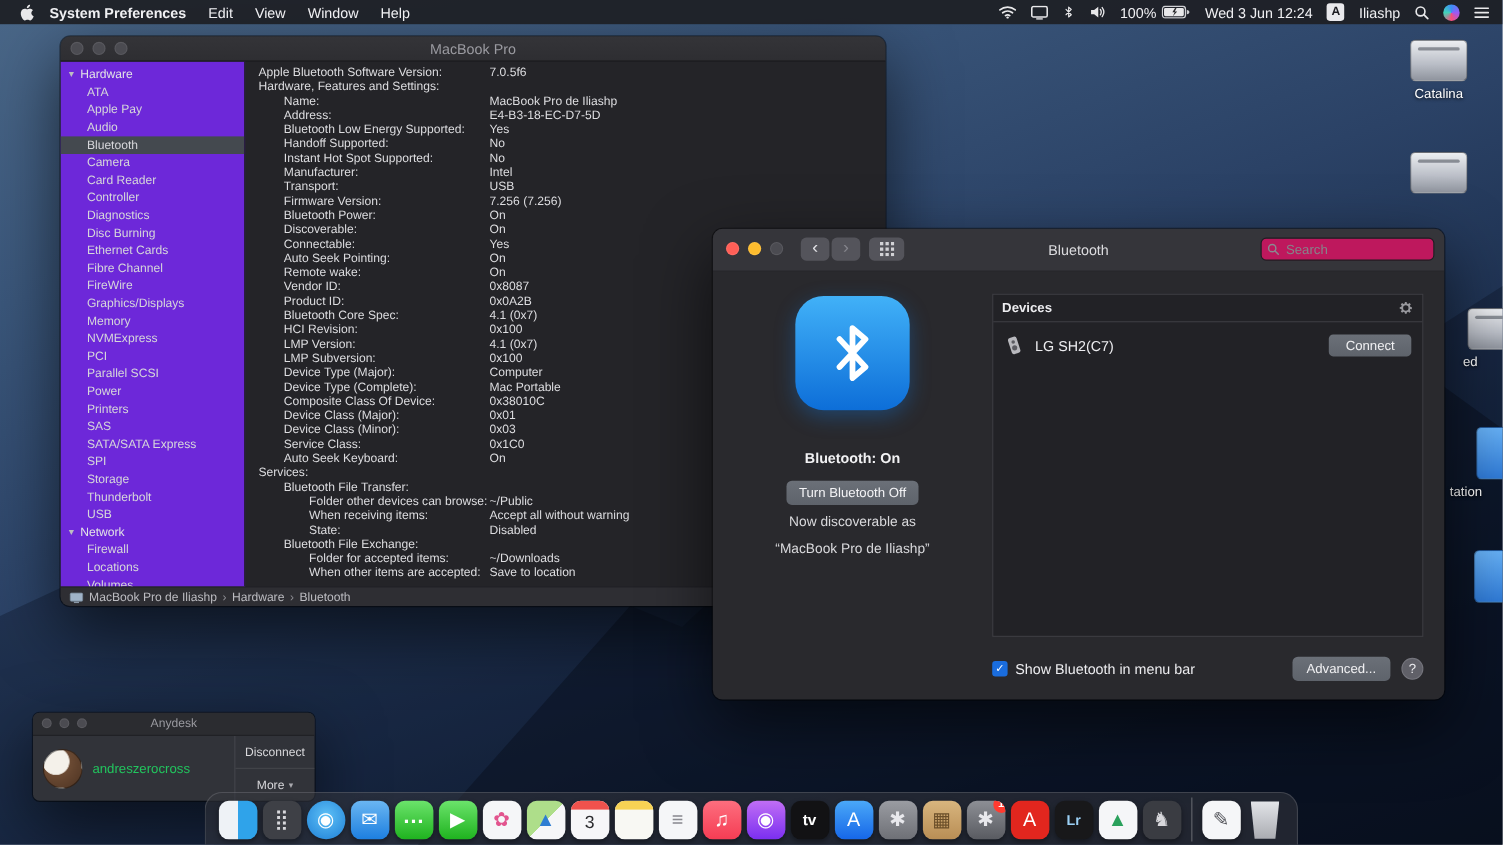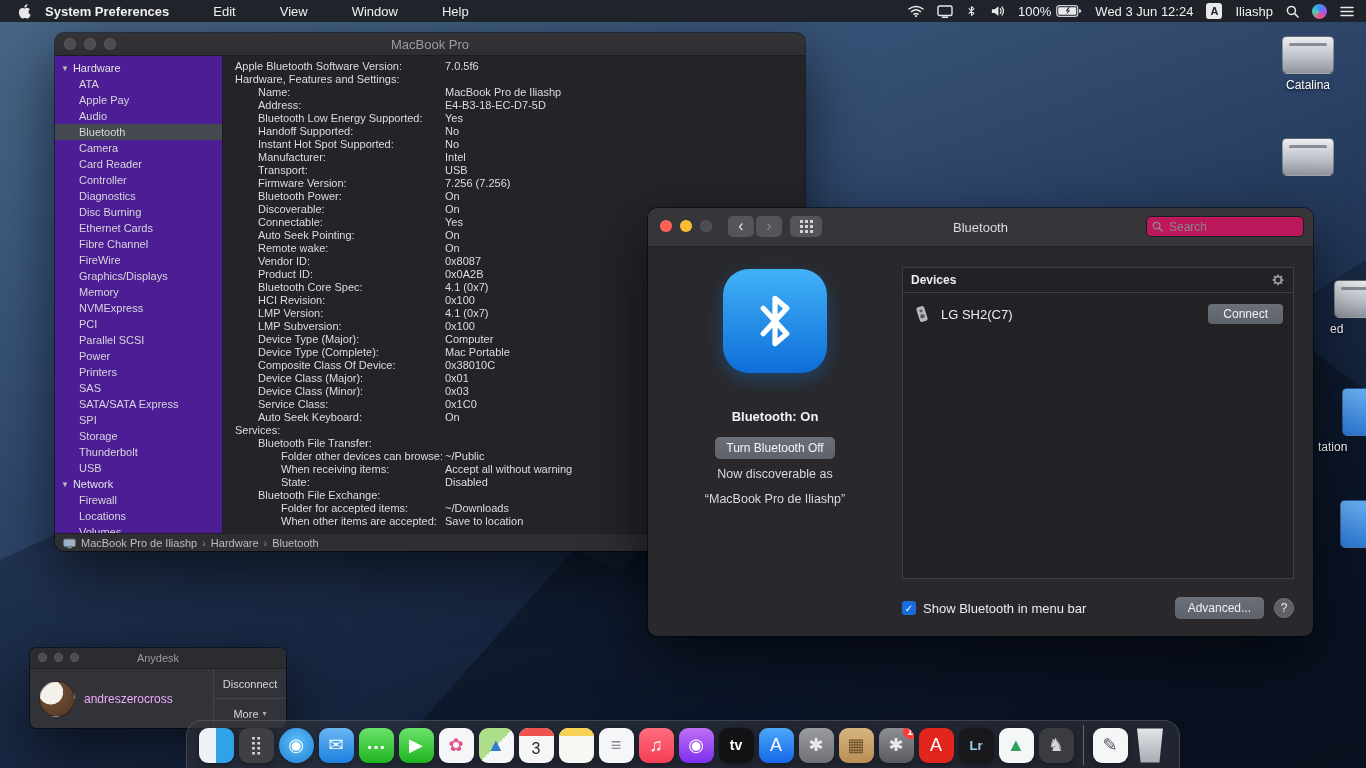--- a/index.html
+++ b/index.html
@@ -14,36 +14,36 @@
   .desk-drive{width:50px;height:36px;margin:0 auto;background:linear-gradient(180deg,#eceef1,#b9bdc6 60%,#8f949e);border-radius:5px;border:1px solid rgba(0,0,0,.3);position:relative;}
   .desk-drive::after{content:"";position:absolute;left:6px;top:6px;right:6px;height:3px;background:rgba(70,75,85,.55);border-radius:2px;}
   .desk-file{width:40px;height:46px;margin:0 auto;background:linear-gradient(#66b0f5,#2f7ad6);border-radius:5px;border:1px solid rgba(0,0,0,.3);}
   .desk-label{margin-top:4px;font-size:12px;text-shadow:0 1px 3px rgba(0,0,0,.85);white-space:nowrap;}
   
   #menubar{position:absolute;left:0;top:0;width:100%;height:22px;z-index:50;
     background:rgba(30,32,37,.94);display:flex;align-items:center;color:#f0f0f3;font-size:13px;}
   #menubar .apple{margin:0 14px 0 18px;display:flex;align-items:center;}
   #menubar .appname{font-weight:bold;margin-right:20px;}
   #menu-list{display:flex;gap:20px;}
-  .menu-item{cursor:default;margin-left:24px;}
+  .menu-item{cursor:default;}
   #mb-right{margin-left:auto;display:flex;align-items:center;gap:13px;padding-right:12px;}
   .mb-ic{display:flex;align-items:center;}
   .inputsrc{width:16px;height:16px;background:#e9e9ec;color:#1d1d22;border-radius:3px;font-size:11px;font-weight:bold;display:flex;align-items:center;justify-content:center;}
   .siri-orb{width:15px;height:15px;border-radius:50%;background:conic-gradient(#3a8ef6,#9b59f6,#f64f7b,#43d3b8,#3a8ef6);}
   
   .window{position:absolute;border-radius:9px;overflow:hidden;box-shadow:0 22px 60px rgba(0,0,0,.6),0 0 0 1px rgba(0,0,0,.45);}
   .lights{position:absolute;left:9px;top:5px;display:flex;gap:8px;}
   .light{width:12px;height:12px;border-radius:50%;background:#4b4b51;box-shadow:inset 0 0 0 1px rgba(255,255,255,.08);}
   .light.red{background:#ff5f57;} .light.yellow{background:#fdbc2e;}
   
   #sysinfo{left:55px;top:33px;width:750px;height:518px;z-index:10;background:#242428;}
   #sysinfo .titlebar{position:relative;height:22px;background:linear-gradient(#343438,#2e2e32);border-bottom:1px solid #1c1c1f;
     display:flex;align-items:center;justify-content:center;color:#9b9ba1;font-size:13px;}
   #sysinfo .body{display:flex;height:477px;}
-  #si-sidebar{width:168px;background:#4c1d95;border-right:1px solid #1b1b1e;overflow:hidden;padding-top:4px;box-sizing:border-box;}
+  #si-sidebar{width:168px;background:#6d28d9;border-right:1px solid #1b1b1e;overflow:hidden;padding-top:4px;box-sizing:border-box;}
   .sb-row{height:16px;line-height:16px;font-size:11px;color:#d6d6da;padding-left:24px;white-space:nowrap;cursor:default;}
   .sb-row.header{padding-left:6px;color:#e2e2e6;}
   .sb-row.header .tri{display:inline-block;font-size:8px;color:#bdbdc2;margin-right:4px;vertical-align:1px;}
   .sb-row .tri{display:none;} .sb-row.header .tri{display:inline-block;}
   .sb-row.selected{background:#44494f;}
   #si-content{flex:1;background:#242428;padding:4px 0 0 12px;overflow:hidden;}
   .info-row{position:relative;height:13px;line-height:13px;font-size:11px;color:#dddde0;white-space:nowrap;}
   .info-value{position:absolute;left:210px;top:0;}
   #si-status{height:18px;background:#2e2e33;border-top:1px solid #1f1f23;display:flex;align-items:center;
     color:#bcbcc1;font-size:11px;padding-left:8px;gap:5px;}
@@ -92,21 +92,21 @@
   
   #anydesk{left:30px;top:648px;width:256px;height:80px;z-index:10;background:#313339;border-radius:6px;}
   #anydesk .titlebar{position:relative;height:20px;background:#2b2c30;border-bottom:1px solid #202125;
     display:flex;align-items:center;justify-content:center;color:#9a9aa0;font-size:11px;text-align:center;}
   #anydesk .lights{top:5px;left:8px;gap:7px;}
   #anydesk .light{width:9px;height:9px;}
   #anydesk .body{display:flex;height:59px;}
   #ad-left{flex:1;display:flex;align-items:center;gap:9px;padding-left:9px;}
   .avatar{width:34px;height:34px;border-radius:50%;background:radial-gradient(circle at 32% 30%,#f4f1ea 36%,#6b4a33 38%,#4d3322 100%);
     border:1px solid rgba(0,0,0,.4);}
-  #ad-user{font-size:12px;color:#f0abfc;}
+  #ad-user{font-size:12px;color:#22c55e;}
   #ad-right{width:72px;border-left:1px solid #44454b;display:flex;flex-direction:column;}
   .ad-btn{flex:1;display:flex;align-items:center;justify-content:center;font-size:11px;color:#d8d8db;}
   .ad-btn + .ad-btn{border-top:1px solid #44454b;}
   .ad-caret{font-size:8px;margin-left:4px;color:#a9a9ae;}
   
   #dock{position:absolute;left:50%;transform:translateX(-50%);bottom:0;z-index:40;
     display:flex;align-items:flex-end;padding:5px 9px 4px;background:rgba(52,54,62,.55);
     border:1px solid rgba(255,255,255,.14);border-bottom:none;border-radius:16px 16px 0 0;}
   .dock-item{width:38px;height:38px;margin:0 1px;display:flex;align-items:center;justify-content:center;position:relative;}
   .di-icon{width:35px;height:35px;border-radius:9px;display:flex;align-items:center;justify-content:center;

